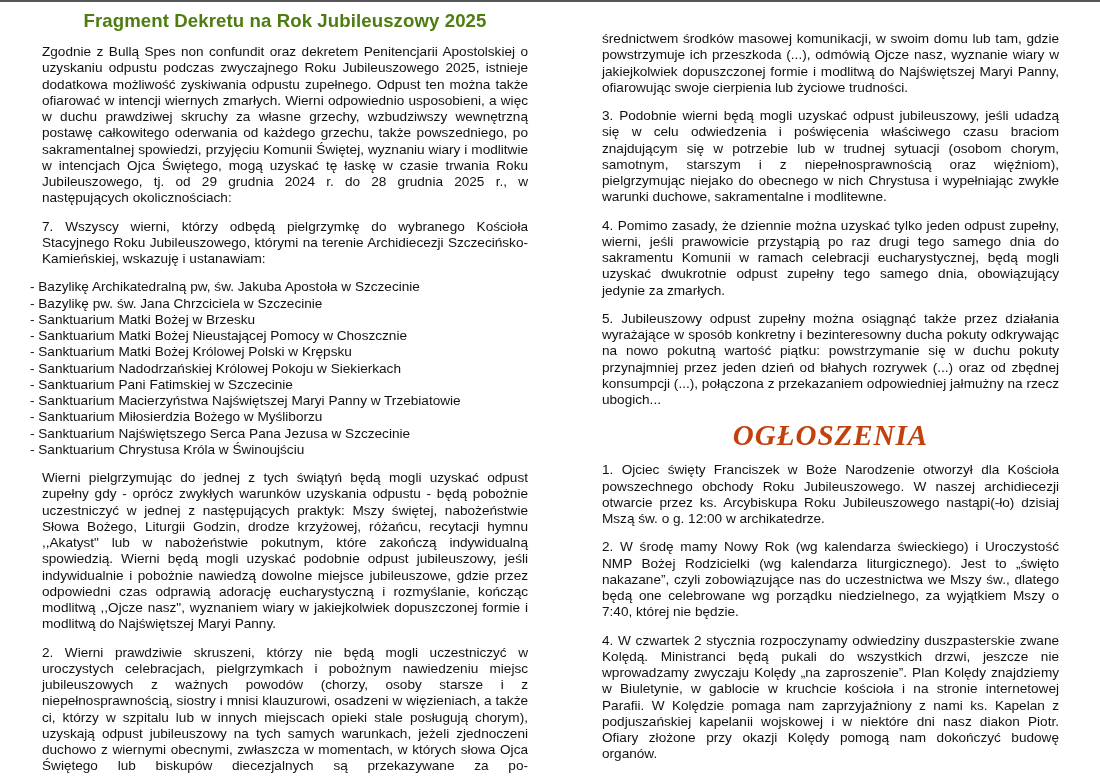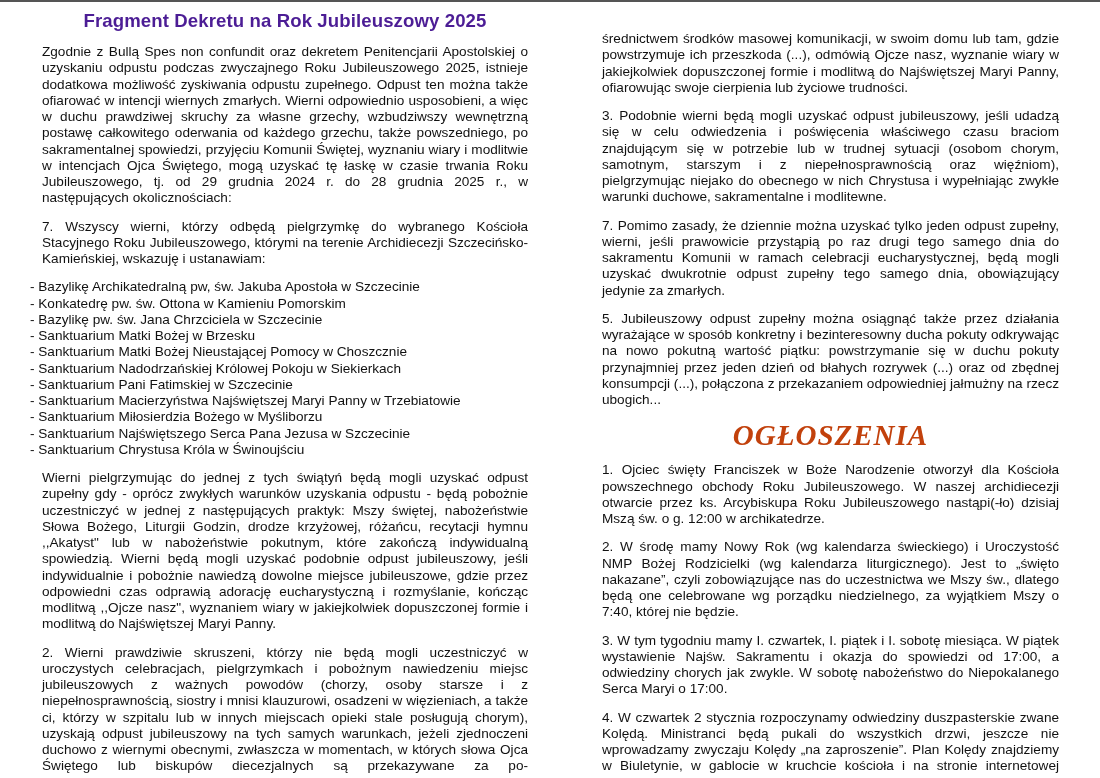--- a/index.html
+++ b/index.html
@@ -8,21 +8,21 @@
   .col {
     position: absolute; top: 10px;
     font-family: "Liberation Sans", sans-serif;
     font-size: 13.6px; line-height: 16.25px; color: #111111;
     text-align: justify; hyphens: none;
   }
   .col-left { left: 30px; width: 510px; }
   .col-right { left: 590px; width: 481px; top: 19px; }
   .title {
     font-family: "Liberation Sans", sans-serif; font-weight: bold;
-    font-size: 18.6px; line-height: 22px; text-align: center; color: #4c1d95;
+    font-size: 18.6px; line-height: 22px; text-align: center; color: #4d7c0f;
     margin: 0 0 0 0; letter-spacing: 0.1px;
   }
   p { margin: 12px; }
   .list { margin: 0; padding: 0; list-style: none; text-align: left; }
   .list li { margin: 0; padding: 0; white-space: nowrap; }
   .section-title {
     font-family: "Liberation Serif", serif; font-style: italic; font-weight: bold;
     font-size: 29px; line-height: 30px; text-align: center; color: #c2410c;
     margin: 10px 0 12px 0; letter-spacing: 1px;
   }
@@ -32,38 +32,37 @@
 <body>
 
 <div class="topbar"></div>
 
 <div class="col col-left">
   <div class="title">Fragment Dekretu na Rok Jubileuszowy 2025</div>
   <p>Zgodnie z Bullą Spes non confundit oraz dekretem Penitencjarii Apostolskiej o uzyskaniu odpustu podczas zwyczajnego Roku Jubileuszowego 2025, istnieje dodatkowa możliwość zyskiwania odpustu zupełnego. Odpust ten można także ofiarować w intencji wiernych zmarłych. Wierni odpowiednio usposobieni, a więc w duchu prawdziwej skruchy za własne grzechy, wzbudziwszy wewnętrzną postawę całkowitego oderwania od każdego grzechu, także powszedniego, po sakramentalnej spowiedzi, przyjęciu Komunii Świętej, wyznaniu wiary i modlitwie w intencjach Ojca Świętego, mogą uzyskać tę łaskę w czasie trwania Roku Jubileuszowego, tj. od 29 grudnia 2024 r. do 28 grudnia 2025 r., w następujących okolicznościach:</p>
   <p>7. Wszyscy wierni, którzy odbędą pielgrzymkę do wybranego Kościoła Stacyjnego Roku Jubileuszowego, którymi na terenie Archidiecezji Szczecińsko-Kamieńskiej, wskazuję i ustanawiam:</p>
   <ul class="list">
     <li>- Bazylikę Archikatedralną pw, św. Jakuba Apostoła w Szczecinie</li>
-    <li>- Konkatedrę pw. św. Ottona w Kamieniu Pomorskim</li>
     <li>- Bazylikę pw. św. Jana Chrzciciela w Szczecinie</li>
     <li>- Sanktuarium Matki Bożej w Brzesku</li>
     <li>- Sanktuarium Matki Bożej Nieustającej Pomocy w Choszcznie</li>
+    <li>- Sanktuarium Matki Bożej Królowej Polski w Krępsku</li>
     <li>- Sanktuarium Nadodrzańskiej Królowej Pokoju w Siekierkach</li>
     <li>- Sanktuarium Pani Fatimskiej w Szczecinie</li>
     <li>- Sanktuarium Macierzyństwa Najświętszej Maryi Panny w Trzebiatowie</li>
     <li>- Sanktuarium Miłosierdzia Bożego w Myśliborzu</li>
     <li>- Sanktuarium Najświętszego Serca Pana Jezusa w Szczecinie</li>
     <li>- Sanktuarium Chrystusa Króla w Świnoujściu</li>
   </ul>
   <p>Wierni pielgrzymując do jednej z tych świątyń będą mogli uzyskać odpust zupełny gdy - oprócz zwykłych warunków uzyskania odpustu - będą pobożnie uczestniczyć w jednej z następujących praktyk: Mszy świętej, nabożeństwie Słowa Bożego, Liturgii Godzin, drodze krzyżowej, różańcu, recytacji hymnu ,,Akatyst" lub w nabożeństwie pokutnym, które zakończą indywidualną spowiedzią. Wierni będą mogli uzyskać podobnie odpust jubileuszowy, jeśli indywidualnie i pobożnie nawiedzą dowolne miejsce jubileuszowe, gdzie przez odpowiedni czas odprawią adorację eucharystyczną i rozmyślanie, kończąc modlitwą ,,Ojcze nasz", wyznaniem wiary w jakiejkolwiek dopuszczonej formie i modlitwą do Najświętszej Maryi Panny.</p>
   <p class="last-left">2. Wierni prawdziwie skruszeni, którzy nie będą mogli uczestniczyć w uroczystych celebracjach, pielgrzymkach i pobożnym nawiedzeniu miejsc jubileuszowych z ważnych powodów (chorzy, osoby starsze i z niepełnosprawnością, siostry i mnisi klauzurowi, osadzeni w więzieniach, a także ci, którzy w szpitalu lub w innych miejscach opieki stale posługują chorym), uzyskają odpust jubileuszowy na tych samych warunkach, jeżeli zjednoczeni duchowo z wiernymi obecnymi, zwłaszcza w momentach, w których słowa Ojca Świętego lub biskupów diecezjalnych są przekazywane za po-</p>
 </div>
 
 <div class="col col-right">
   <p>średnictwem środków masowej komunikacji, w swoim domu lub tam, gdzie powstrzymuje ich przeszkoda (...), odmówią Ojcze nasz, wyznanie wiary w jakiejkolwiek dopuszczonej formie i modlitwą do Najświętszej Maryi Panny, ofiarowując swoje cierpienia lub życiowe trudności.</p>
   <p>3. Podobnie wierni będą mogli uzyskać odpust jubileuszowy, jeśli udadzą się w celu odwiedzenia i poświęcenia właściwego czasu braciom znajdującym się w potrzebie lub w trudnej sytuacji (osobom chorym, samotnym, starszym i z niepełnosprawnością oraz więźniom), pielgrzymując niejako do obecnego w nich Chrystusa i wypełniając zwykłe warunki duchowe, sakramentalne i modlitewne.</p>
-  <p>7. Pomimo zasady, że dziennie można uzyskać tylko jeden odpust zupełny, wierni, jeśli prawowicie przystąpią po raz drugi tego samego dnia do sakramentu Komunii w ramach celebracji eucharystycznej, będą mogli uzyskać dwukrotnie odpust zupełny tego samego dnia, obowiązujący jedynie za zmarłych.</p>
+  <p>4. Pomimo zasady, że dziennie można uzyskać tylko jeden odpust zupełny, wierni, jeśli prawowicie przystąpią po raz drugi tego samego dnia do sakramentu Komunii w ramach celebracji eucharystycznej, będą mogli uzyskać dwukrotnie odpust zupełny tego samego dnia, obowiązujący jedynie za zmarłych.</p>
   <p>5. Jubileuszowy odpust zupełny można osiągnąć także przez działania wyrażające w sposób konkretny i bezinteresowny ducha pokuty odkrywając na nowo pokutną wartość piątku: powstrzymanie się w duchu pokuty przynajmniej przez jeden dzień od błahych rozrywek (...) oraz od zbędnej konsumpcji (...), połączona z przekazaniem odpowiedniej jałmużny na rzecz ubogich...</p>
   <div class="section-title">OGŁOSZENIA</div>
   <p>1. Ojciec święty Franciszek w Boże Narodzenie otworzył dla Kościoła powszechnego obchody Roku Jubileuszowego. W naszej archidiecezji otwarcie przez ks. Arcybiskupa Roku Jubileuszowego nastąpi(-ło) dzisiaj Mszą św. o g. 12:00 w archikatedrze.</p>
   <p>2. W środę mamy Nowy Rok (wg kalendarza świeckiego) i Uroczystość NMP Bożej Rodzicielki (wg kalendarza liturgicznego). Jest to „święto nakazane”, czyli zobowiązujące nas do uczestnictwa we Mszy św., dlatego będą one celebrowane wg porządku niedzielnego, za wyjątkiem Mszy o 7:40, której nie będzie.</p>
-  <p>3. W tym tygodniu mamy I. czwartek, I. piątek i I. sobotę miesiąca. W piątek wystawienie Najśw. Sakramentu i okazja do spowiedzi od 17:00, a odwiedziny chorych jak zwykle. W sobotę nabożeństwo do Niepokalanego Serca Maryi o 17:00.</p>
   <p>4. W czwartek 2 stycznia rozpoczynamy odwiedziny duszpasterskie zwane Kolędą. Ministranci będą pukali do wszystkich drzwi, jeszcze nie wprowadzamy zwyczaju Kolędy „na zaproszenie”. Plan Kolędy znajdziemy w Biuletynie, w gablocie w kruchcie kościoła i na stronie internetowej Parafii. W Kolędzie pomaga nam zaprzyjaźniony z nami ks. Kapelan z podjuszańskiej kapelanii wojskowej i w niektóre dni nasz diakon Piotr. Ofiary złożone przy okazji Kolędy pomogą nam dokończyć budowę organów.</p>
 </div>
 
 </body></html>

